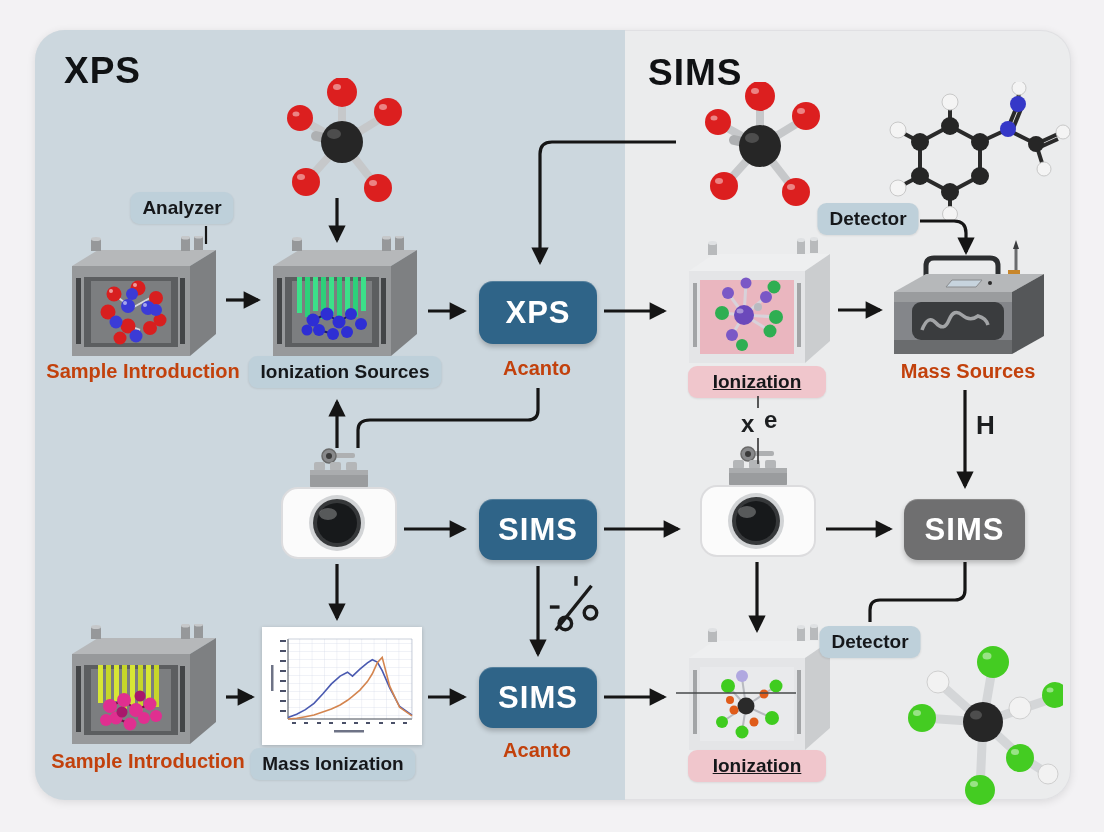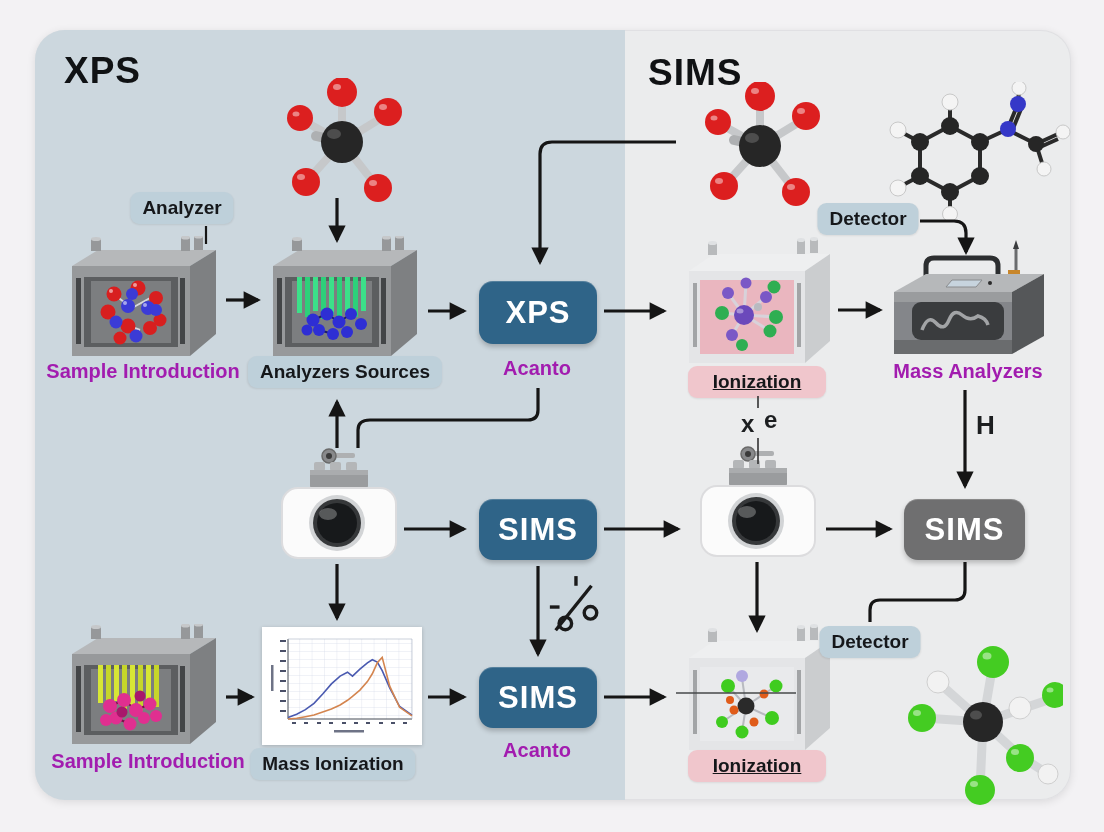--- a/index.html
+++ b/index.html
@@ -26,21 +26,21 @@
   .pill {
     position:absolute; transform:translateX(-50%);
     padding:5px 12px; border-radius:9px; font-size:19px; font-weight:600;
     color:#15171a; white-space:nowrap; text-align:center;
     box-shadow:0 1px 2px rgba(0,0,0,.08);
   }
   .pill.blue { background:var(--blue-pill,#bed0da); }
   .pill.pink { background:var(--pink-pill,#f0c6cc);text-decoration:underline; }
   .plain-label {
     position:absolute; transform:translateX(-50%);
-    font-size:20px; font-weight:600; color:#a21caf; white-space:nowrap;
+    font-size:20px; font-weight:600; color:#c2410c; white-space:nowrap;
   }
   .btn {
     position:absolute; display:flex; align-items:center; justify-content:center;
     border-radius:14px; color:#fff; font-weight:700; font-size:31px; letter-spacing:1px;
     box-shadow:0 3px 5px rgba(0,0,0,.22), inset 0 1px 0 rgba(255,255,255,.18);
   }
   .btn.blue { background:var(--blue-btn,#2f6488); }
   .btn.gray { background:var(--gray-btn,#6f6f70); }
   .illus { position:absolute; }
   .illus svg { display:block; width:100%; height:100%; }
@@ -152,21 +152,21 @@
           <circle cx="72" cy="86" r="6.5"></circle>
         <circle cx="84" cy="78" r="6"></circle>
           <circle cx="94" cy="88" r="6"></circle>
           <circle cx="52" cy="94" r="6"></circle>
         <circle cx="66" cy="98" r="6"></circle>
           <circle cx="80" cy="96" r="6"></circle>
           <circle cx="40" cy="94" r="5.5"></circle>
       </g>
     </svg>
   </div>
-  <div class="pill blue" style="left:345px; top:356px;">Analyzers Sources</div>
+  <div class="pill blue" style="left:345px; top:356px;">Ionization Sources</div>
 
   <div class="illus" style="left:280px; top:78px; width:122px; height:128px;">
     <svg viewBox="0 0 122 128">
       <g stroke="#c6c8ca" stroke-width="8" stroke-linecap="round">
         <line x1="62" y1="64" x2="62" y2="16"></line>
           <line x1="62" y1="64" x2="22" y2="42"></line>
         <line x1="62" y1="64" x2="108" y2="36"></line>
           <line x1="62" y1="64" x2="26" y2="104"></line>
         <line x1="62" y1="64" x2="98" y2="110"></line>
       </g>
@@ -277,21 +277,21 @@
       <polygon points="126,52 158,34 158,96 126,114" fill="#555759"></polygon>
       <rect x="8" y="52" width="118" height="62" fill="#84868a"></rect>
       <rect x="8" y="52" width="118" height="10" fill="#9a9c9e"></rect>
       <rect x="8" y="100" width="118" height="14" fill="#6a6c6e"></rect>
       <rect x="26" y="62" width="92" height="38" rx="9" fill="#3a3c3e"></rect>
       <path d="M36,90 q6,-16 14,-7 t13,-3 t13,-5 t16,1 q8,2 10,9" fill="none" stroke="#a2a4a6" stroke-width="3.5"></path>
       <polygon points="66,40 96,40 90,47 60,47" fill="#c7d4de" stroke="#8a8c8e" stroke-width="1"></polygon>
       <circle cx="104" cy="43" r="2" fill="#2a2a2a"></circle>
     </svg>
   </div>
-  <div class="plain-label" style="left:968px; top:360px;">Mass Analyzers</div>
+  <div class="plain-label" style="left:968px; top:360px;">Mass Sources</div>
 
   <div class="pill blue" style="left:868px; top:203px;">Detector</div>
 
   <div class="illus" style="left:886px; top:82px; width:190px; height:140px;">
     <svg viewBox="0 0 190 140">
       <g stroke="#2a2a2a" stroke-width="4">
         <line x1="64" y1="44" x2="34" y2="60"></line>
           <line x1="34" y1="60" x2="34" y2="94"></line>
         <line x1="34" y1="94" x2="64" y2="110"></line>
           <line x1="64" y1="110" x2="94" y2="94"></line>

